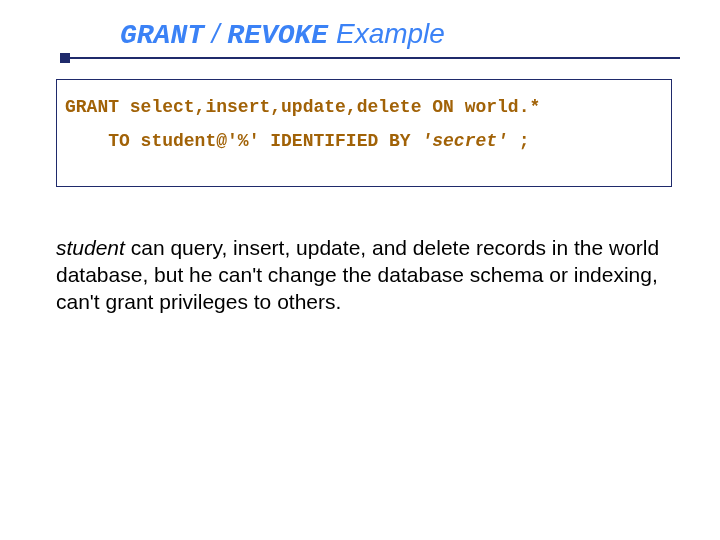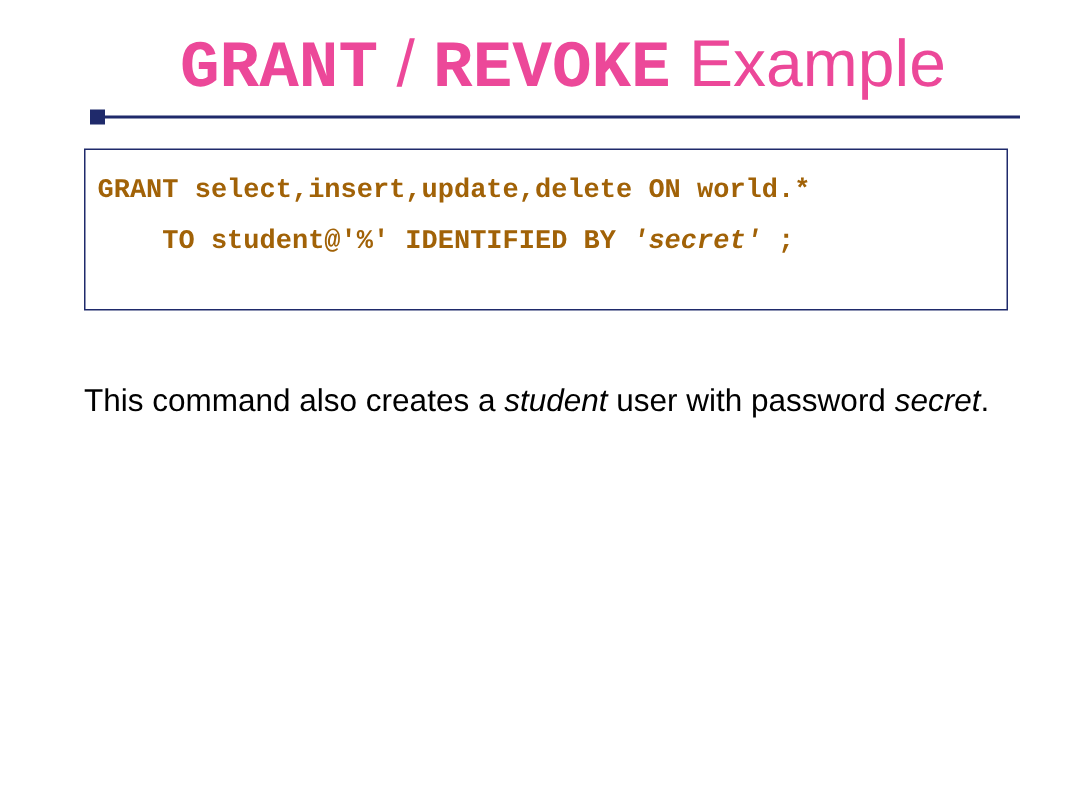--- a/index.html
+++ b/index.html
@@ -8,24 +8,25 @@
     height: 540px;
     background: #ffffff;
     font-family: Arial, Helvetica, sans-serif;
     position: relative;
     overflow: hidden;
   }
   .title-wrap {
     padding: 18px 40px 0 120px;
   }
   .title {
-    font-size: 44px;
-    color: #ec4899;
+    font-size: 28px;
+    color: #3b82f6;
     font-weight: normal;
     padding-bottom: 4px;
+    font-style: italic;
   }
   .title .mono {
     font-family: "Courier New", Courier, monospace;
     font-weight: bold;
   }
   .title-rule {
     position: relative;
     height: 10px;
     margin-top: 2px;
   }
@@ -77,15 +78,15 @@
   <div class="title-rule">
     <div class="title-square"></div>
   </div>
 </div>
 
 <div class="codebox"><span>GRANT select,insert,update,delete ON world.*</span>
 <span>    TO student@'%' IDENTIFIED BY </span><span class="italic">'secret'</span><span> ;</span></div>
 
 <div class="body-text">
   <p>
-    <span>This command also creates a </span><span class="em">student</span><span> user with password </span><span class="em">secret</span><span>.</span>
+    <span class="em">student</span><span> can query, insert, update, and delete records in the world database, but he can't change the database schema or indexing, can't grant privileges to others.</span>
   </p>
 </div>
 
 </body></html>

